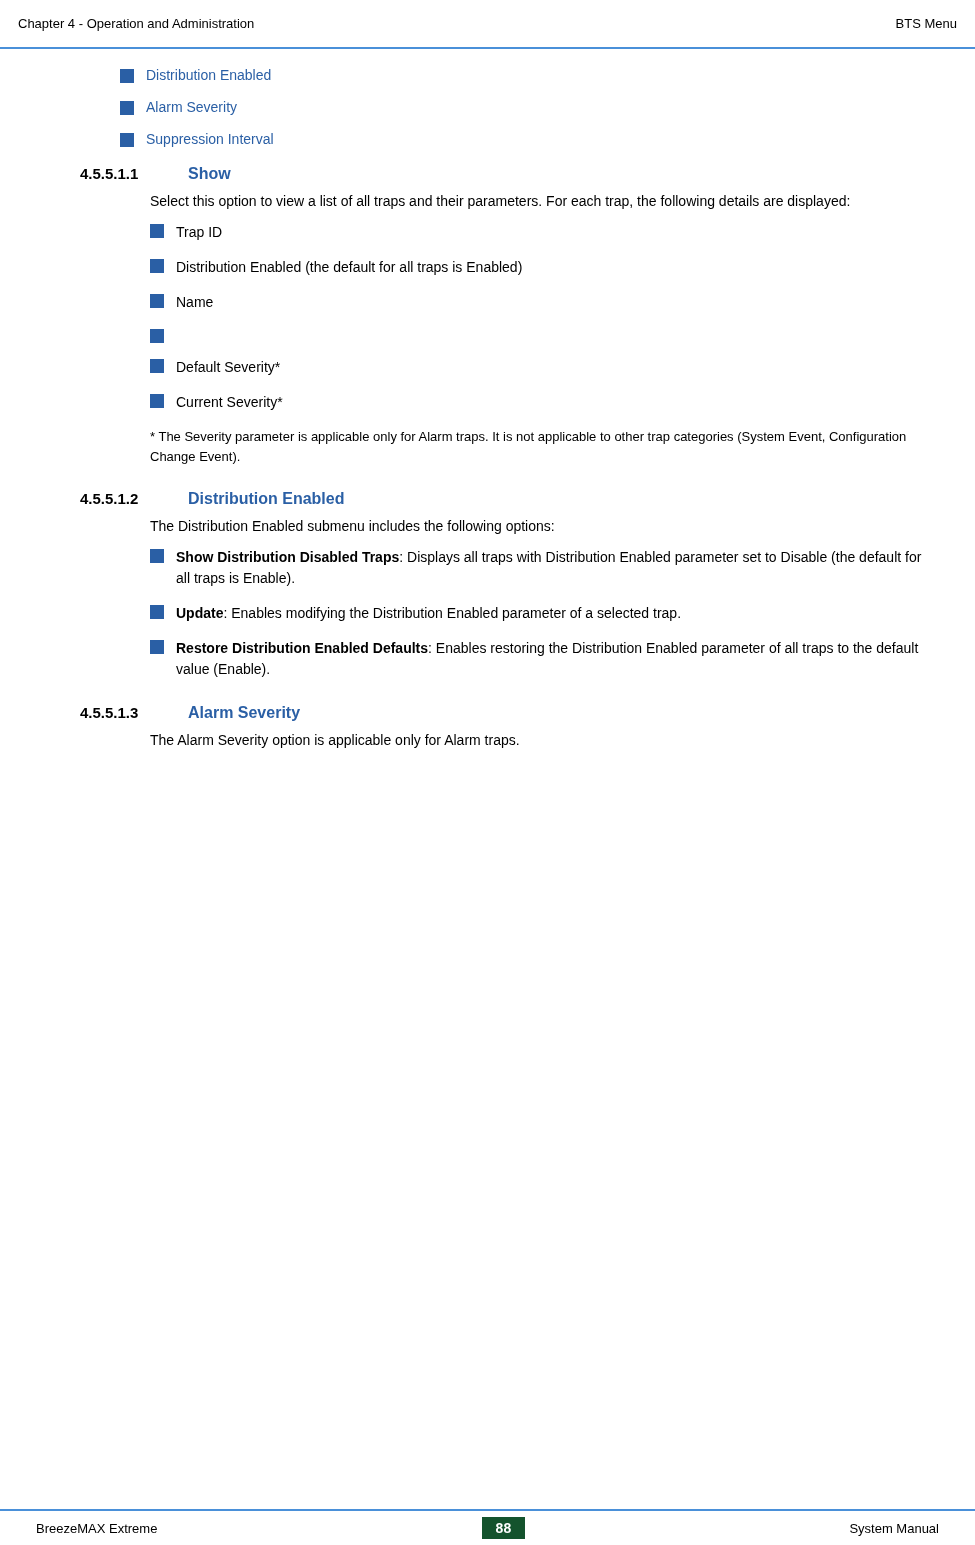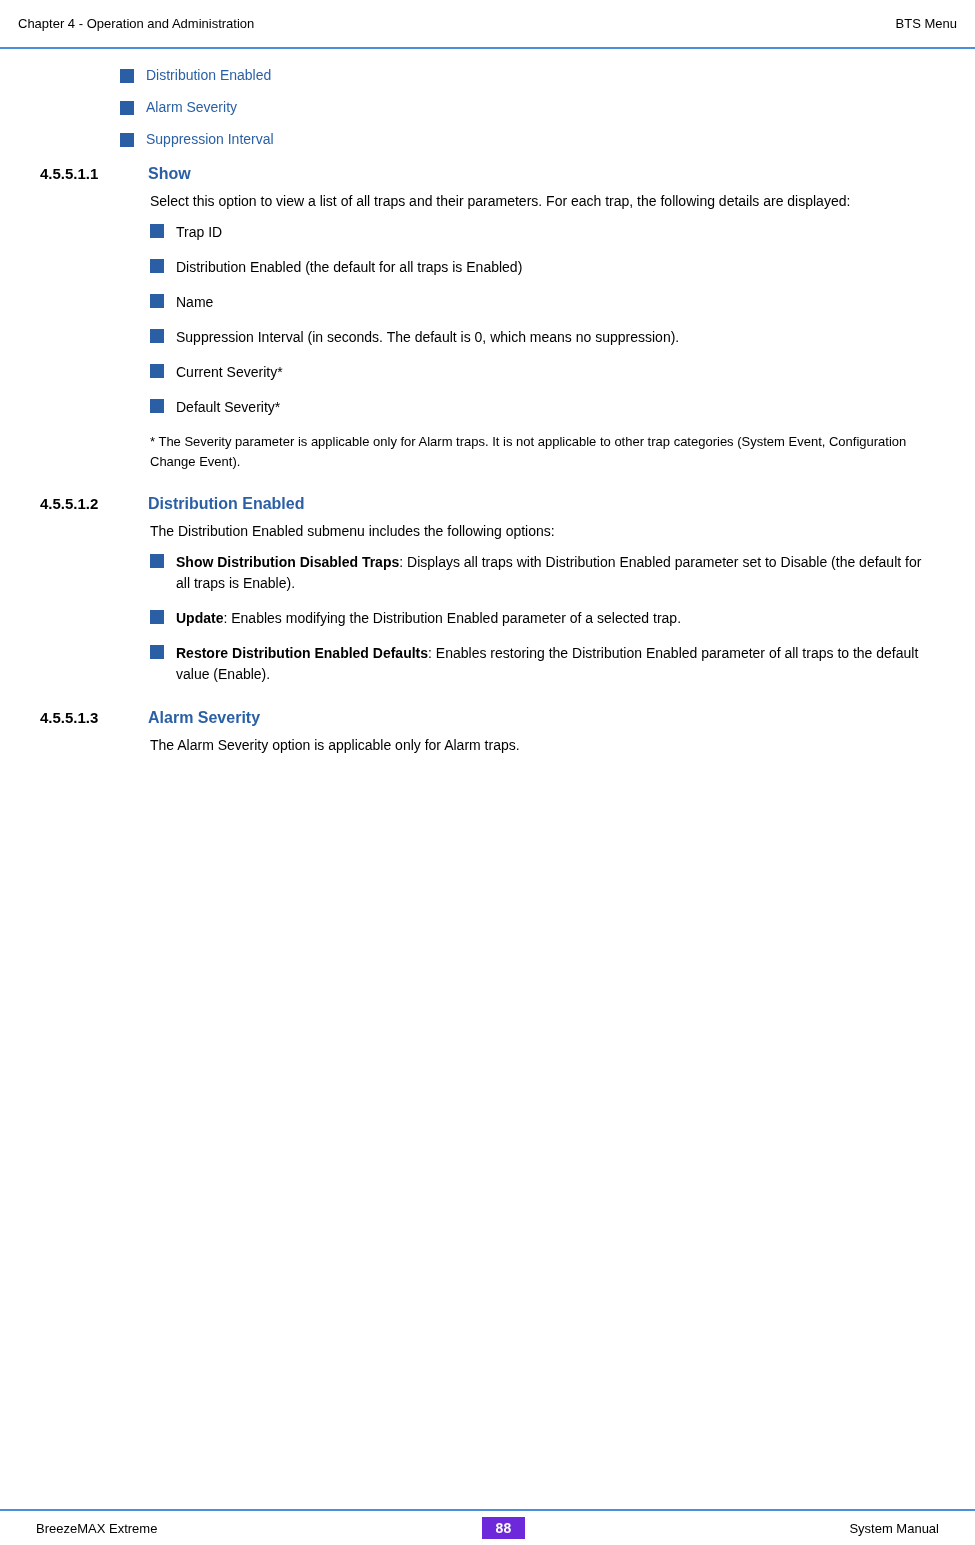--- a/index.html
+++ b/index.html
@@ -26,21 +26,21 @@
       align-items: center;
       border-top: 2px solid #4a90d9;
       padding: 6px 36px;
       position: absolute;
       bottom: 0;
       left: 0;
       right: 0;
       font-size: 13px;
     }
     .page-footer-center {
-      background: #6d28d9;
+      background: #14532d;
       color: #fff;
       padding: 3px 14px;
       font-size: 14px;
       font-weight: bold;
     }
     .content {
       padding: 18px 40px 60px 40px;
     }
     .bullet-list {
       list-style: none;
@@ -65,20 +65,21 @@
       color: #2a5fa5;
       font-size: 14px;
     }
     .section-block {
       margin-bottom: 24px;
     }
     .section-header {
       display: flex;
       align-items: baseline;
       margin-bottom: 8px;
+      margin-left: 40px;
     }
     .section-number {
       font-size: 15px;
       font-weight: bold;
       color: #000;
       margin-right: 18px;
       min-width: 90px;
     }
     .section-title {
       font-size: 16px;
@@ -173,29 +174,28 @@
             <li>
               <span class="sub-bullet-icon"></span>
               <span class="sub-bullet-text">Distribution Enabled (the default for all traps is Enabled)</span>
             </li>
             <li>
               <span class="sub-bullet-icon"></span>
               <span class="sub-bullet-text">Name</span>
             </li>
             <li>
               <span class="sub-bullet-icon"></span>
-              <span class="sub-bullet-text">Suppression Interval (in seconds. The default is 0, which means no suppression).</span>
+            </li>
+            <li>
+              <span class="sub-bullet-icon"></span>
+              <span class="sub-bullet-text">Default Severity*</span>
             </li>
             <li>
               <span class="sub-bullet-icon"></span>
               <span class="sub-bullet-text">Current Severity*</span>
-            </li>
-            <li>
-              <span class="sub-bullet-icon"></span>
-              <span class="sub-bullet-text">Default Severity*</span>
             </li>
           </ul>
           <p class="note-text">* The Severity parameter is applicable only for Alarm traps. It is not applicable to other trap categories (System Event, Configuration Change Event).</p>
         </div>
       </div>
       <div class="section-block">
         <div class="section-header">
           <span class="section-number">4.5.5.1.2</span>
           <span class="section-title">Distribution Enabled</span>
         </div>

